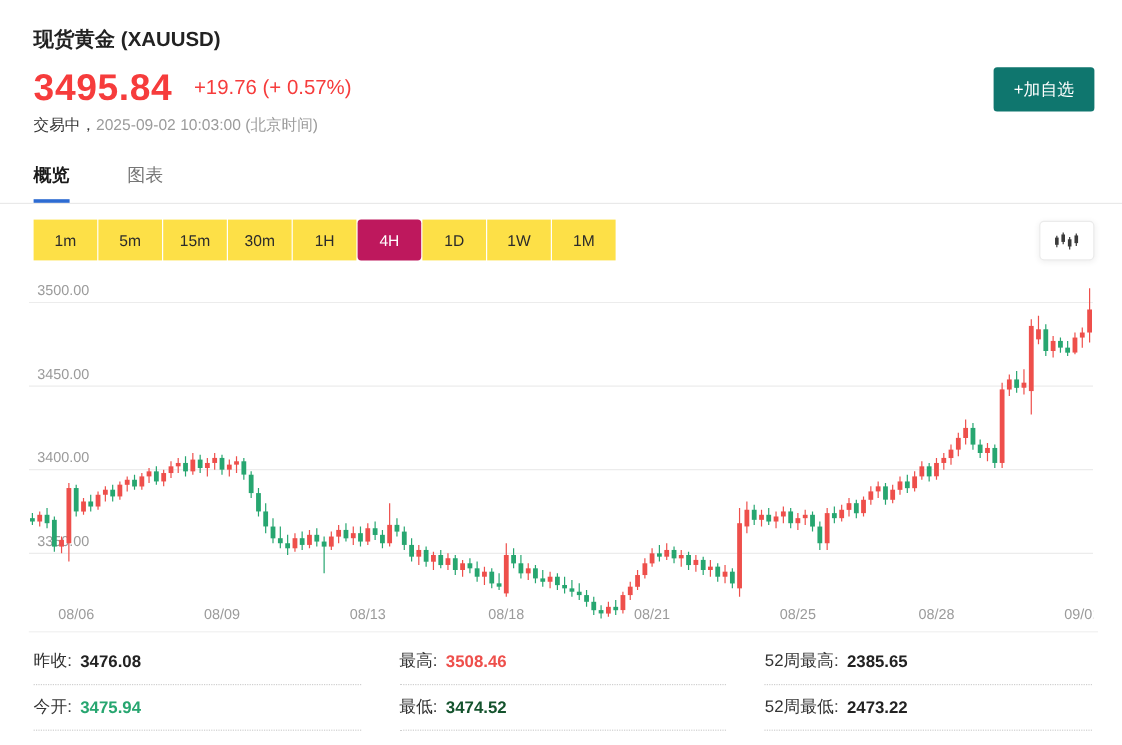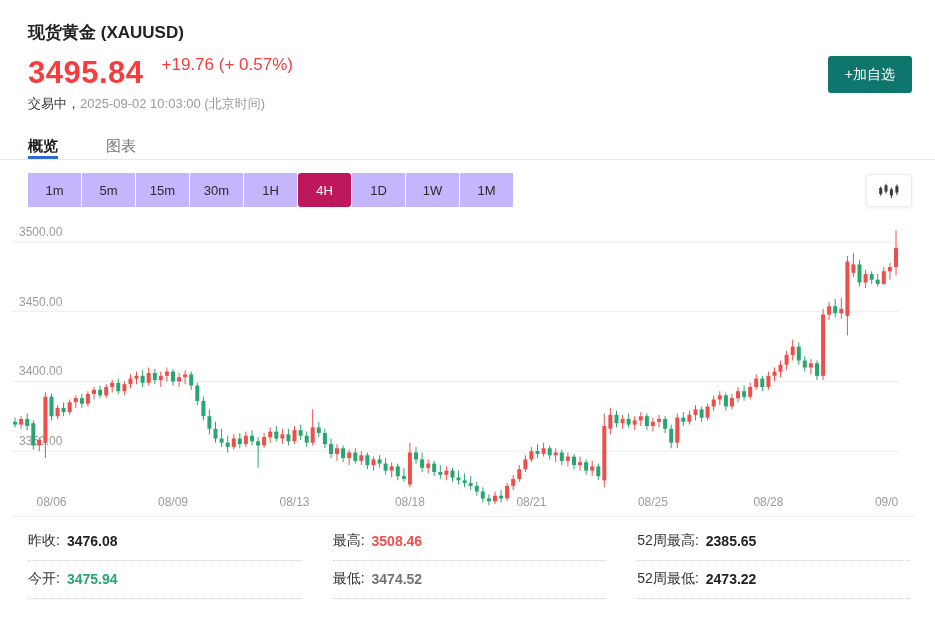--- a/index.html
+++ b/index.html
@@ -1,40 +1,40 @@
 <!DOCTYPE html>
 <html><head>
 <meta charset="utf-8">
 <style>
   html,body{margin:0;padding:0;background:#fff;width:935px;height:621px;overflow:hidden;
     font-family:"Liberation Sans","DejaVu Sans",sans-serif;color:#1a1a1a;}
   .page{position:relative;width:935px;height:621px;}
   .pad{padding-left:28px;padding-right:6px;}
   .title{padding-top:21px;font-size:17px;font-weight:700;color:#222;}
-  .price-row{margin-top:11px;display:flex;align-items:flex-start;}
+  .price-row{margin-top:11px;display:flex;align-items:center;}
   .big-price{font-size:31px;font-weight:700;letter-spacing:.5px;}
   .chg{font-size:17px;margin-left:18px;}
   .status-row{margin-top:4px;font-size:13px;color:#333;}
   .status-row .ts{color:#9b9b9b;}
   .add-btn{position:absolute;top:56px;right:23px;background:#1876f2;color:#fff;border:none;
     font-size:14px;padding:0 17px;height:37px;border-radius:3px;cursor:pointer;
     font-family:inherit;}
   .tabs-wrap{margin-top:24px;border-bottom:1px solid #e9e9e9;}
   .tabs{display:flex;gap:48px;padding-left:28px;}
-  .tab{font-size:15px;color:#767676;cursor:pointer;}
+  .tab{font-size:15px;color:#767676;padding-bottom:10px;cursor:pointer;}
   .tab.active{color:#1a1a1a;font-weight:700;border-bottom:3px solid #2d6bd2;}
   .period-row{position:relative;margin-top:13px;}
   .chips{display:inline-flex;gap:1px;margin-left:28px;}
   .chip{width:53px;height:34px;display:flex;align-items:center;justify-content:center;
-    background:#c4b5fd;font-size:13px;color:#2b2b2b;cursor:pointer;}
+    background:#fde047;font-size:13px;color:#2b2b2b;cursor:pointer;}
   .chip.sel{background:#be185d;color:#fff;border-radius:3px;}
   .ctype-btn{position:absolute;right:23px;top:1px;width:44px;height:31px;background:#fff;
     border:1px solid #ebebeb;border-radius:4px;box-shadow:0 1px 5px rgba(0,0,0,.07);
     display:flex;align-items:center;justify-content:center;cursor:pointer;}
-  .chart-wrap{margin:9px 20px 0 12px;position:relative;border-bottom:1px solid #f0f0f0;}
+  .chart-wrap{margin:9px 20px 0 24px;position:relative;border-bottom:1px solid #f0f0f0;}
   .stats{margin-top:6px;display:grid;grid-template-columns:1fr 1fr 1fr;column-gap:32px;
     padding-left:28px;padding-right:25px;text-align:center;}
   .stat{display:flex;align-items:center;gap:7px;padding:9px 0 10px 0;
     border-bottom:1px dotted #cfcfcf;font-size:14px;}
   .stat .lbl{color:#333;}
   .stat .val{font-weight:700;}
 </style>
 </head>
 <body>
 
@@ -415,21 +415,21 @@
       <div class="stat">
         <span class="lbl">52周最高:</span>
         <span class="val" style="color: rgb(34, 34, 34);">2385.65</span>
       </div>
       <div class="stat">
         <span class="lbl">今开:</span>
         <span class="val" style="color: rgb(39, 166, 112);">3475.94</span>
       </div>
       <div class="stat">
         <span class="lbl">最低:</span>
-        <span class="val" style="color: #737373;">3474.52</span>
+        <span class="val" style="color: #14532d;">3474.52</span>
       </div>
       <div class="stat">
         <span class="lbl">52周最低:</span>
         <span class="val" style="color: rgb(34, 34, 34);">2473.22</span>
       </div>
     </div>
 
 </div>
 
 </body></html>

